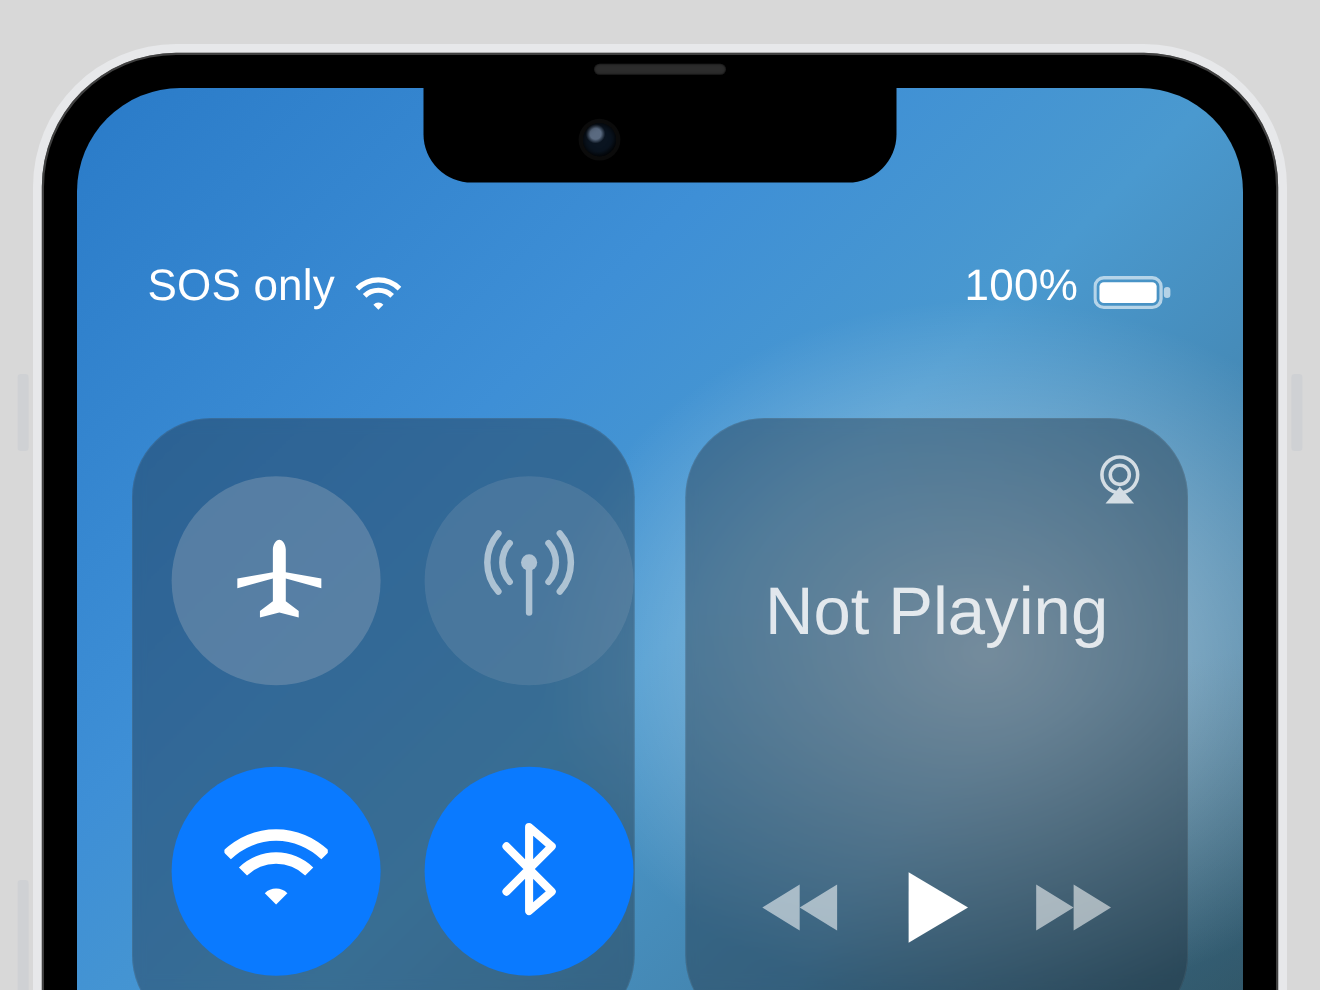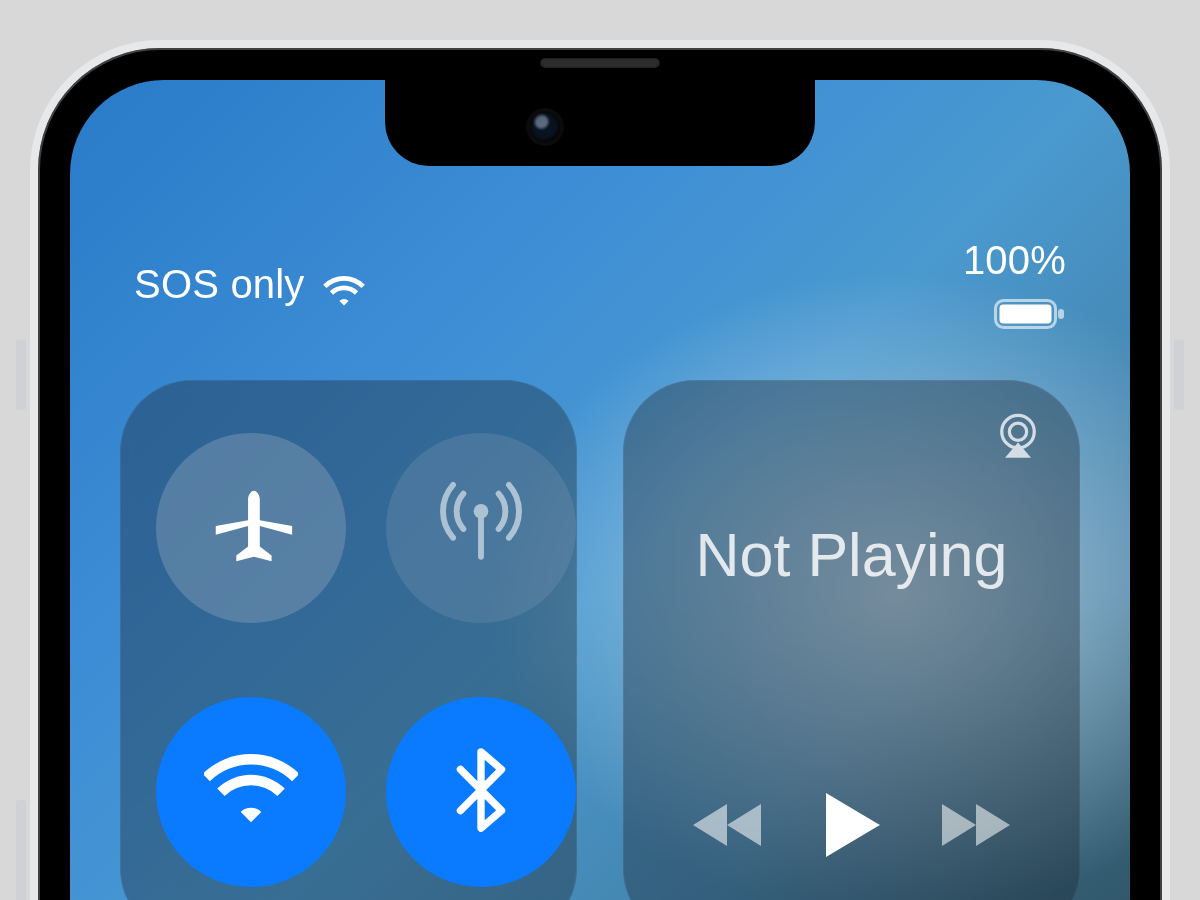--- a/index.html
+++ b/index.html
@@ -103,21 +103,21 @@
     justify-content: space-between;
     align-items: center;
     color: #fff;
     font-size: 40px;
     font-weight: 400;
     letter-spacing: .2px;
   }
   .status-left, .status-right {
     display: flex; align-items: flex-end; gap: 18px;
   }
-  .status-right { gap: 14px; flex-direction: column; }
+  .status-right { gap: 14px; }
 
   .wifi-icon-sm svg, .battery svg { display: block; }
 
   
   .cc-row {
     position: absolute;
     top: 300px;
     left: 50px; right: 50px;
     display: flex;
     gap: 46px;

